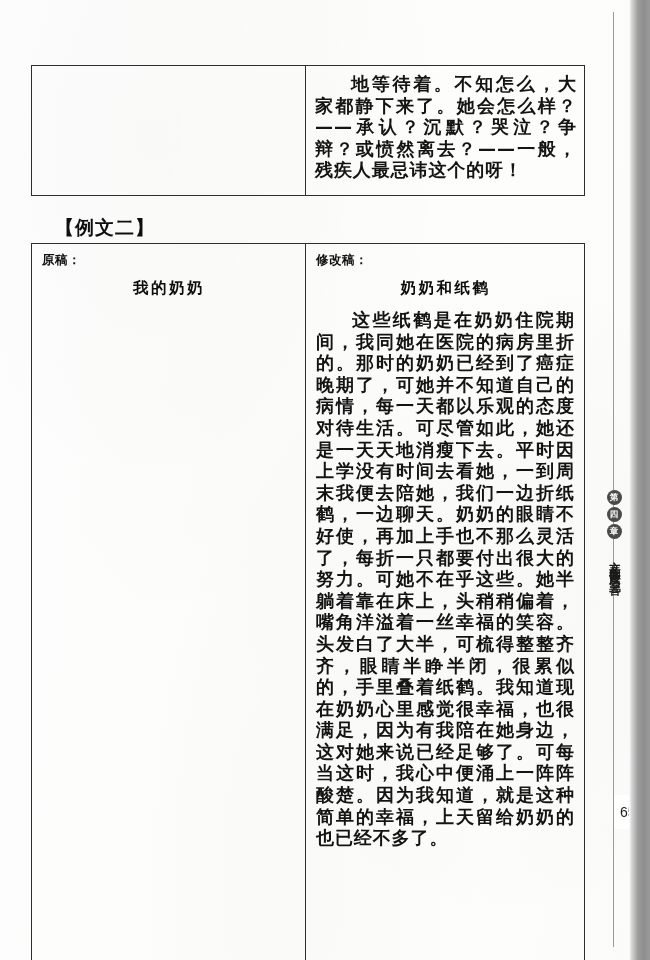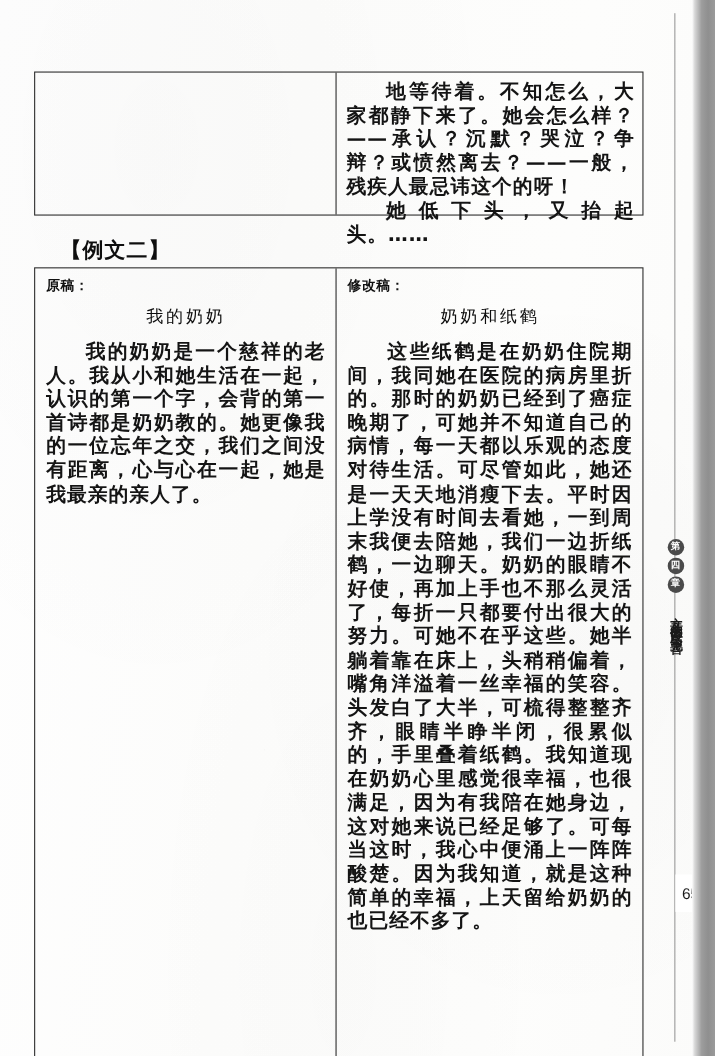--- a/index.html
+++ b/index.html
@@ -119,21 +119,21 @@
   .col-label {
     font-size: 12.5px;
     font-weight: bold;
     letter-spacing: 0.5px;
     color: #111;
     margin-bottom: 9px;
   }
   .essay-title {
     text-align: center;
     font-size: 15.5px;
-    font-weight: normal;
+    font-weight: bold;
     letter-spacing: 2.5px;
     color: #0d0d0d;
     margin-bottom: 10px;
   }
 
   
   #margin-rule {
     position: absolute;
     left: 613px;
     top: 12px;
@@ -212,34 +212,32 @@
 
 <div id="page">
 
   <div id="top-table">
     <div id="top-cell-left">
       <div class="cn-body"></div>
     </div>
     <div id="top-cell-right">
       <div class="cn-body">
         <p>地等待着。不知怎么，大家都静下来了。她会怎么样？——承认？沉默？哭泣？争辩？或愤然离去？——一般，残疾人最忌讳这个的呀！</p>
-        <p>她低下头，又抬起头。……</p>
       </div>
     </div>
   </div>
 
   <div id="section-heading">【例文二】</div>
 
   <div id="main-table">
 
     <div class="main-col" id="col-left">
       <div class="col-label">原稿：</div>
       <div class="essay-title">我的奶奶</div>
       <div class="cn-body">
-        <p>我的奶奶是一个慈祥的老人。我从小和她生活在一起，认识的第一个字，会背的第一首诗都是奶奶教的。她更像我的一位忘年之交，我们之间没有距离，心与心在一起，她是我最亲的亲人了。</p>
       </div>
     </div>
 
     <div class="main-col" id="col-right">
       <div class="col-label">修改稿：</div>
       <div class="essay-title">奶奶和纸鹤</div>
       <div class="cn-body">
         <p>这些纸鹤是在奶奶住院期间，我同她在医院的病房里折的。那时的奶奶已经到了癌症晚期了，可她并不知道自己的病情，每一天都以乐观的态度对待生活。可尽管如此，她还是一天天地消瘦下去。平时因上学没有时间去看她，一到周末我便去陪她，我们一边折纸鹤，一边聊天。奶奶的眼睛不好使，再加上手也不那么灵活了，每折一只都要付出很大的努力。可她不在乎这些。她半躺着靠在床上，头稍稍偏着，嘴角洋溢着一丝幸福的笑容。头发白了大半，可梳得整整齐齐，眼睛半睁半闭，很累似的，手里叠着纸鹤。我知道现在奶奶心里感觉很幸福，也很满足，因为有我陪在她身边，这对她来说已经足够了。可每当这时，我心中便涌上一阵阵酸楚。因为我知道，就是这种简单的幸福，上天留给奶奶的也已经不多了。</p>
       </div>
     </div>

